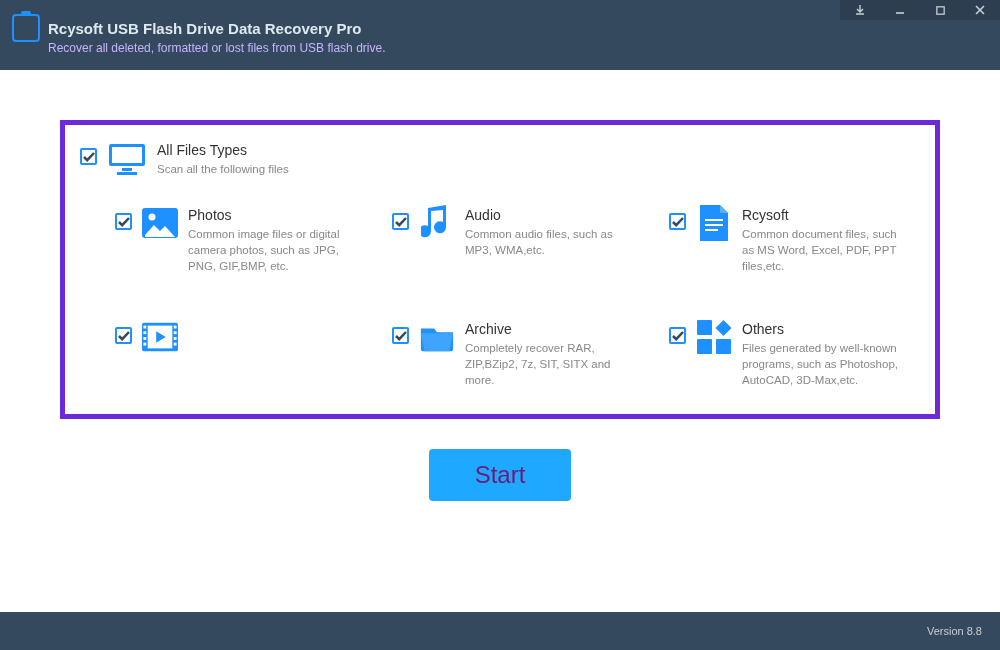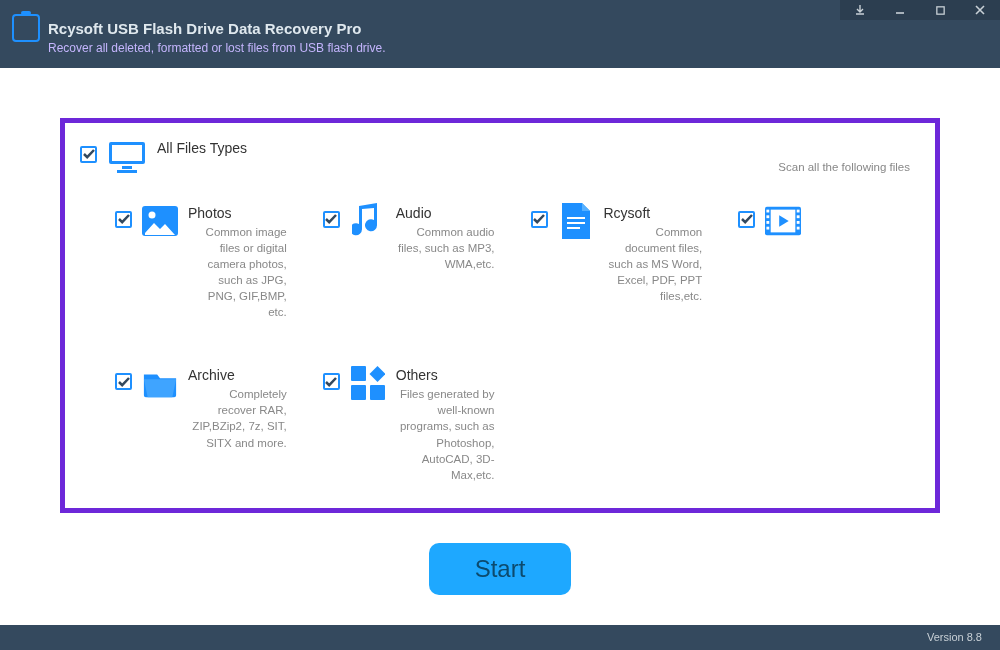--- a/index.html
+++ b/index.html
@@ -25,28 +25,28 @@
     .opt-all { margin-bottom: 25px; }
     
     .check { width: 17px; height: 17px; border: 2px solid #1e90ff; border-radius: 2px; display: flex; align-items: center; justify-content: center; cursor: pointer; flex-shrink: 0; margin-top: 8px; }
     .check svg { stroke: #34495e; stroke-width: 2.5; fill: none; }
     
     .opt-icon { width: 40px; height: 40px; margin: 0 10px; flex-shrink: 0; display:flex; align-items:center; justify-content:center; }
     .opt-icon-small { width: 36px; height: 36px; }
     
     .opt-text { flex: 1; padding-top: 2px; }
     .opt-title { font-size: 14px; color: #333; margin-bottom: 3px; }
-    .opt-desc { font-size: 11.5px; color: #888; line-height: 1.4; text-align: right; }
-    
-    .grid { display: grid; grid-template-columns: 1fr 1fr 1fr 1fr; gap: 35px 36px; padding-left: 35px; }
+    .opt-desc { font-size: 11.5px; color: #888; line-height: 1.4; }
+    
+    .grid { display: grid; grid-template-columns: 1fr 1fr 1fr; gap: 35px 36px; padding-left: 35px; }
     
     .start-wrap { display: flex; justify-content: center; padding: 30px 0; }
-    .start-btn { background: #1ea8ff; color: #0c4a6e; border: none; font-size: 24px; padding: 12px 46px; cursor: pointer; border-radius: 10px; }
-    
-    .footer { background: #34495e; height: 26px; display: flex; align-items: center; justify-content: flex-end; padding-right: 18px; }
+    .start-btn { background: #1ea8ff; color: #701a75; border: none; font-size: 24px; padding: 12px 46px; cursor: pointer; border-radius: 4px; }
+    
+    .footer { background: #34495e; height: 38px; display: flex; align-items: center; justify-content: flex-end; padding-right: 18px; }
     .version { color: #c8d0d6; font-size: 11px; }
   </style>
 </head>
 <body>
 
 <div class="header">
   <div class="logo-wrap">
     <div class="logo-icon"></div>
     <div class="header-text">
       <div class="app-title">Rcysoft USB Flash Drive Data Recovery Pro</div>

